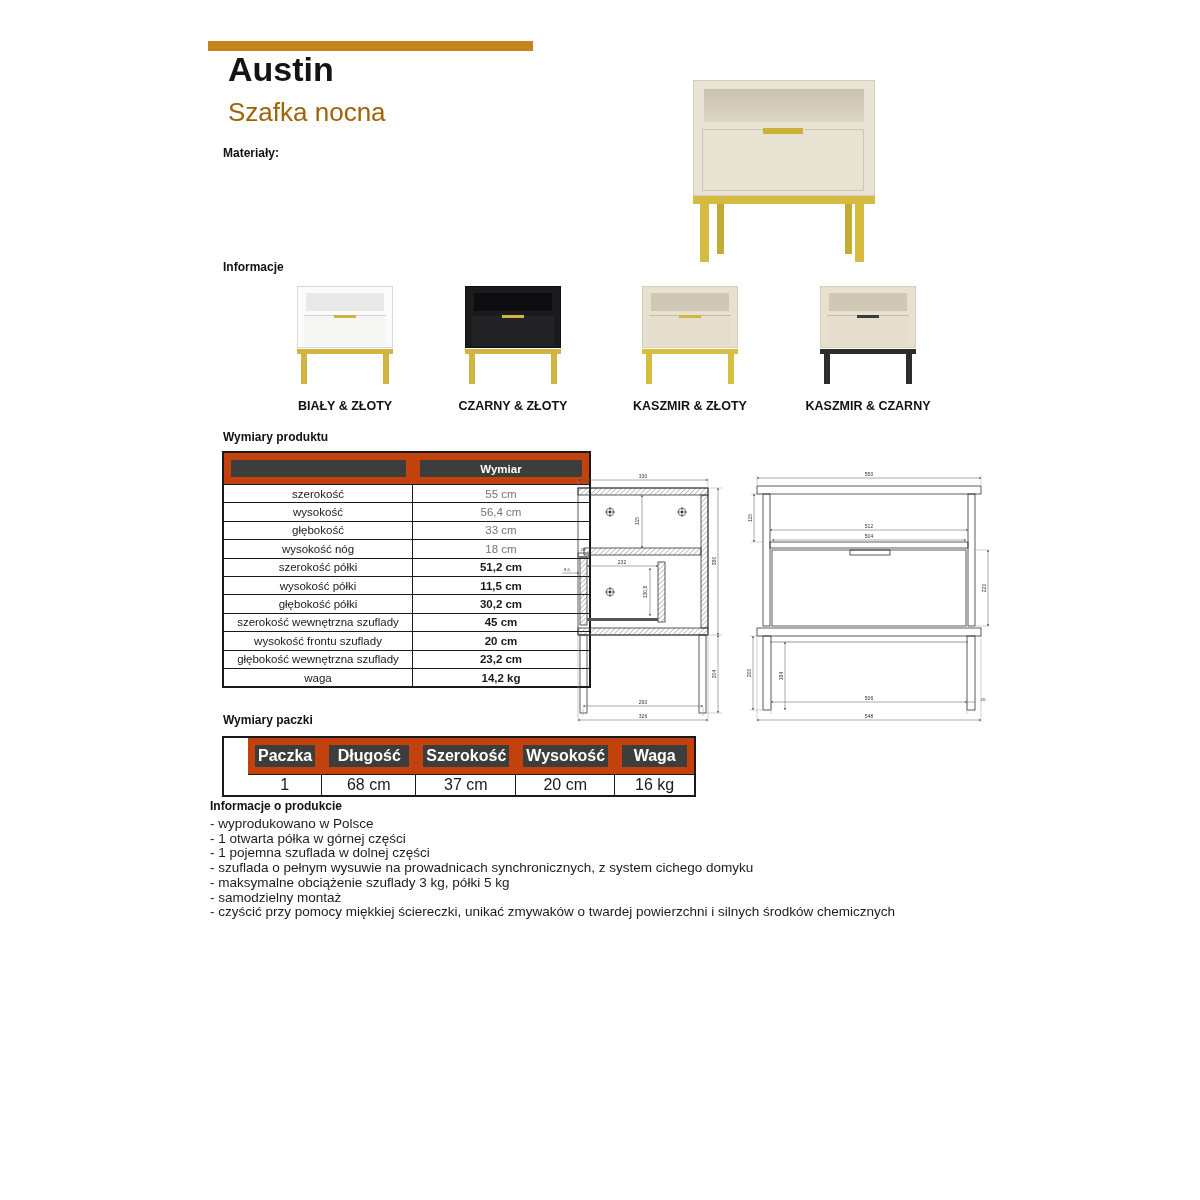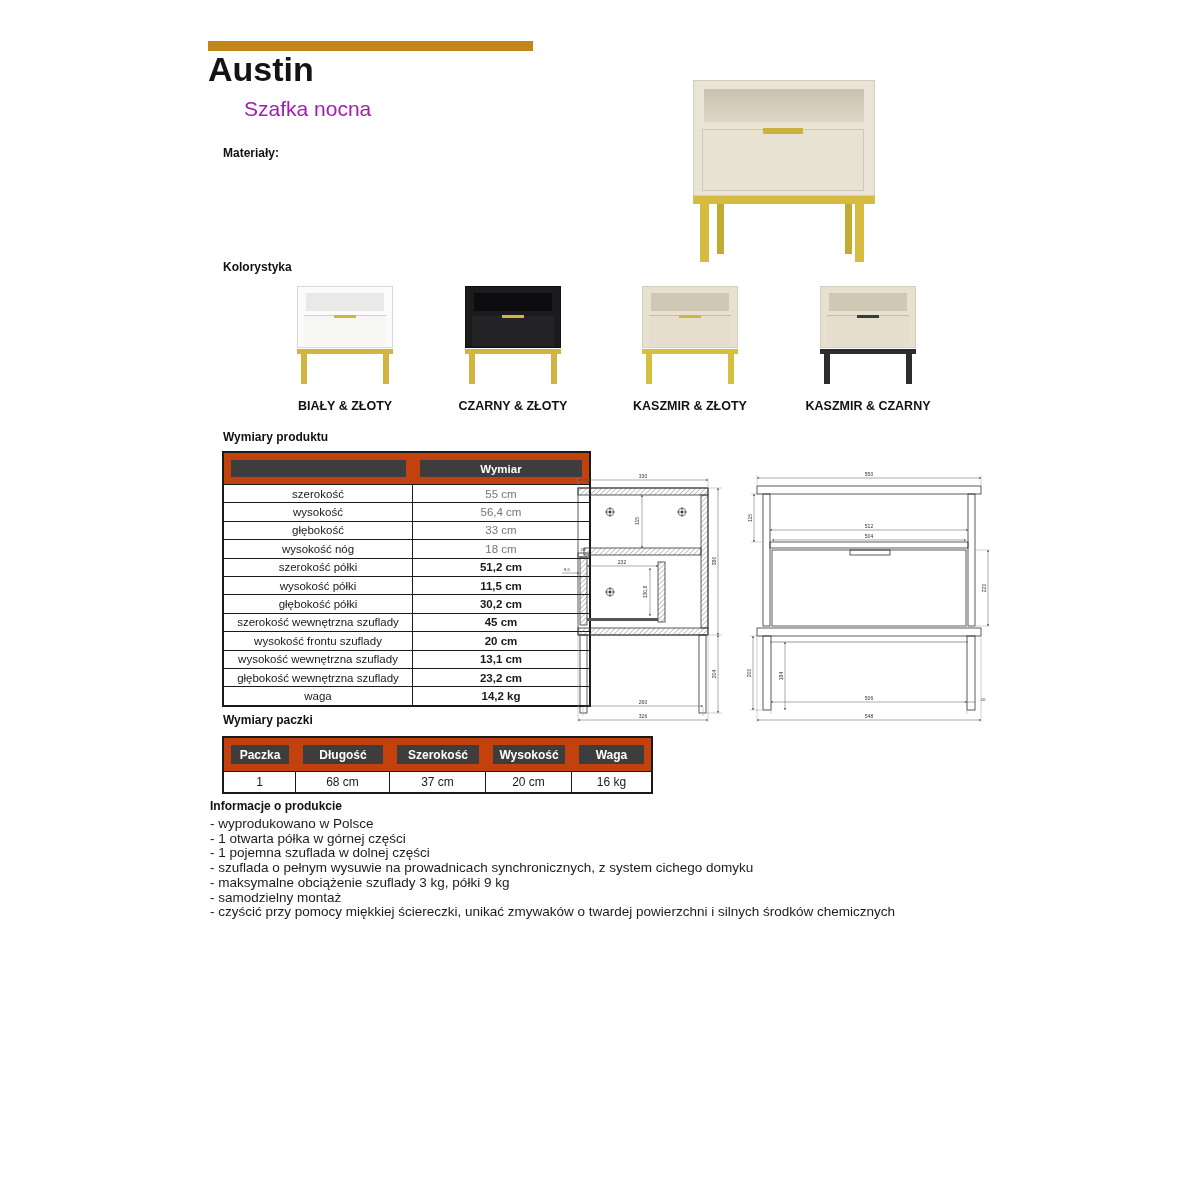--- a/index.html
+++ b/index.html
@@ -4,22 +4,22 @@
 <style>
   html,body { margin:0; padding:0; background:#fff; }
   #canvas {
     position:relative; width:1200px; height:1200px; background:#ffffff;
     font-family:"Liberation Sans", sans-serif; color:#1a1a1a; overflow:hidden;
   }
   .abs { position:absolute; }
 
   
   #accent-bar { left:208px; top:41px; width:325px; height:10px; background:var(--accent,#C4861B); }
-  #title { left:208px; top:50px; font-size:34px; font-weight:700; color:#141414; }
-  #subtitle { left:244px; top:97px; font-size:21px; color:#a21caf; }
+  #title { left:228px; top:50px; font-size:34px; font-weight:700; color:#141414; }
+  #subtitle { left:228px; top:97px; font-size:26px; color:#a16207; }
 
   
   .sec-h { font-size:12px; font-weight:700; color:#111; }
   #materials-h { left:223px; top:146px; }
   #materials-list { left:223px; top:165px; font-size:14.5px; line-height:19px; color:#1c1c1c; }
   #kolorystyka-h { left:223px; top:260px; }
   #wymiary-prod-h { left:223px; top:430px; }
   #wymiary-pacz-h { left:223px; top:713px; }
   #info-h { left:210px; top:799px; }
   #info-list { left:210px; top:817px; font-size:13.5px; line-height:14.7px; color:#1c1c1c; }
@@ -59,21 +59,21 @@
   .tbl td:last-child { border-right:none; }
   #prod-table { left:222px; top:451px; }
   #prod-table table { font-size:11.5px; }
   #prod-table th { height:13px; }
   #prod-table td { height:15.4px; }
   #prod-table .c1 { width:169px; }
   #prod-table .c2 { width:156px; }
   #prod-table td.mut { color:#757575; }
   #prod-table td.bv { font-weight:700; }
   #pack-table { left:222px; top:736px; }
-  #pack-table table { font-size:12px; }
+  #pack-table table { font-size:16px;padding-left:24px; }
   #pack-table th { height:15px; }
   #pack-table td { height:18px; }
   #pack-table .k1 { width:52px; } #pack-table .k2 { width:74px; } #pack-table .k3 { width:76px; }
   #pack-table .k4 { width:66px; } #pack-table .k5 { width:59px; }
 
   
   #svg-side { left:560px; top:460px; width:195px; height:270px; }
   #svg-front { left:745px; top:458px; width:252px; height:272px; }
   .draw text { font-family:"Liberation Sans",sans-serif; font-size:5px; fill:#333; text-anchor:middle; }
   .draw text.tiny { font-size:4.3px; }
@@ -96,21 +96,21 @@
         <div class="handle"></div>
       </div>
     </div>
     <div class="frame"></div>
     <div class="leg" style="left:12px"></div>
     <div class="leg" style="left:167px"></div>
   </div>
 
   <div id="materials-h" class="abs sec-h">Materiały:</div>
 
-  <div id="kolorystyka-h" class="abs sec-h">Kolorystyka</div>
+  <div id="kolorystyka-h" class="abs sec-h">Informacje</div>
 
   <div class="variant" style="left: 265px; --body: #FBFBFB; --recess: #E9E9E7; --drawer: #F6F6F4; --handle: #D2B440; --legs: #D2B440; --outline: #D8D8D4;">
     <div class="v-img">
       <div class="v-carcass">
           <div class="v-recess"></div>
         <div class="v-drawer">
             <div class="v-handle"></div>
           </div>
         </div>
       <div class="v-frame"></div>
@@ -201,24 +201,20 @@
             <td>głębokość półki</td>
             <td class="bv">30,2 cm</td>
           </tr>
       <tr>
             <td>szerokość wewnętrzna szuflady</td>
             <td class="bv">45 cm</td>
           </tr>
       <tr>
             <td>wysokość frontu szuflady</td>
             <td class="bv">20 cm</td>
-          </tr>
-      <tr>
-            <td>wysokość wewnętrzna szuflady</td>
-            <td class="bv">13,1 cm</td>
           </tr>
       <tr>
             <td>głębokość wewnętrzna szuflady</td>
             <td class="bv">23,2 cm</td>
           </tr>
       <tr>
             <td>waga</td>
             <td class="bv">14,2 kg</td>
           </tr>
     </tbody>
@@ -367,18 +363,18 @@
     </tbody>
       </table>
   </div>
 
   <div id="info-h" class="abs sec-h">Informacje o produkcie</div>
   <div id="info-list" class="abs">
     <div>- wyprodukowano w Polsce</div>
     <div>- 1 otwarta półka w górnej części</div>
     <div>- 1 pojemna szuflada w dolnej części</div>
     <div>- szuflada o pełnym wysuwie na prowadnicach synchronicznych, z system cichego domyku</div>
-    <div>- maksymalne obciążenie szuflady 3 kg, półki 9 kg</div>
+    <div>- maksymalne obciążenie szuflady 3 kg, półki 5 kg</div>
     <div>- samodzielny montaż</div>
     <div>- czyścić przy pomocy miękkiej ściereczki, unikać zmywaków o twardej powierzchni i silnych środków chemicznych</div>
   </div>
 
 </div>
 
 </body></html>

